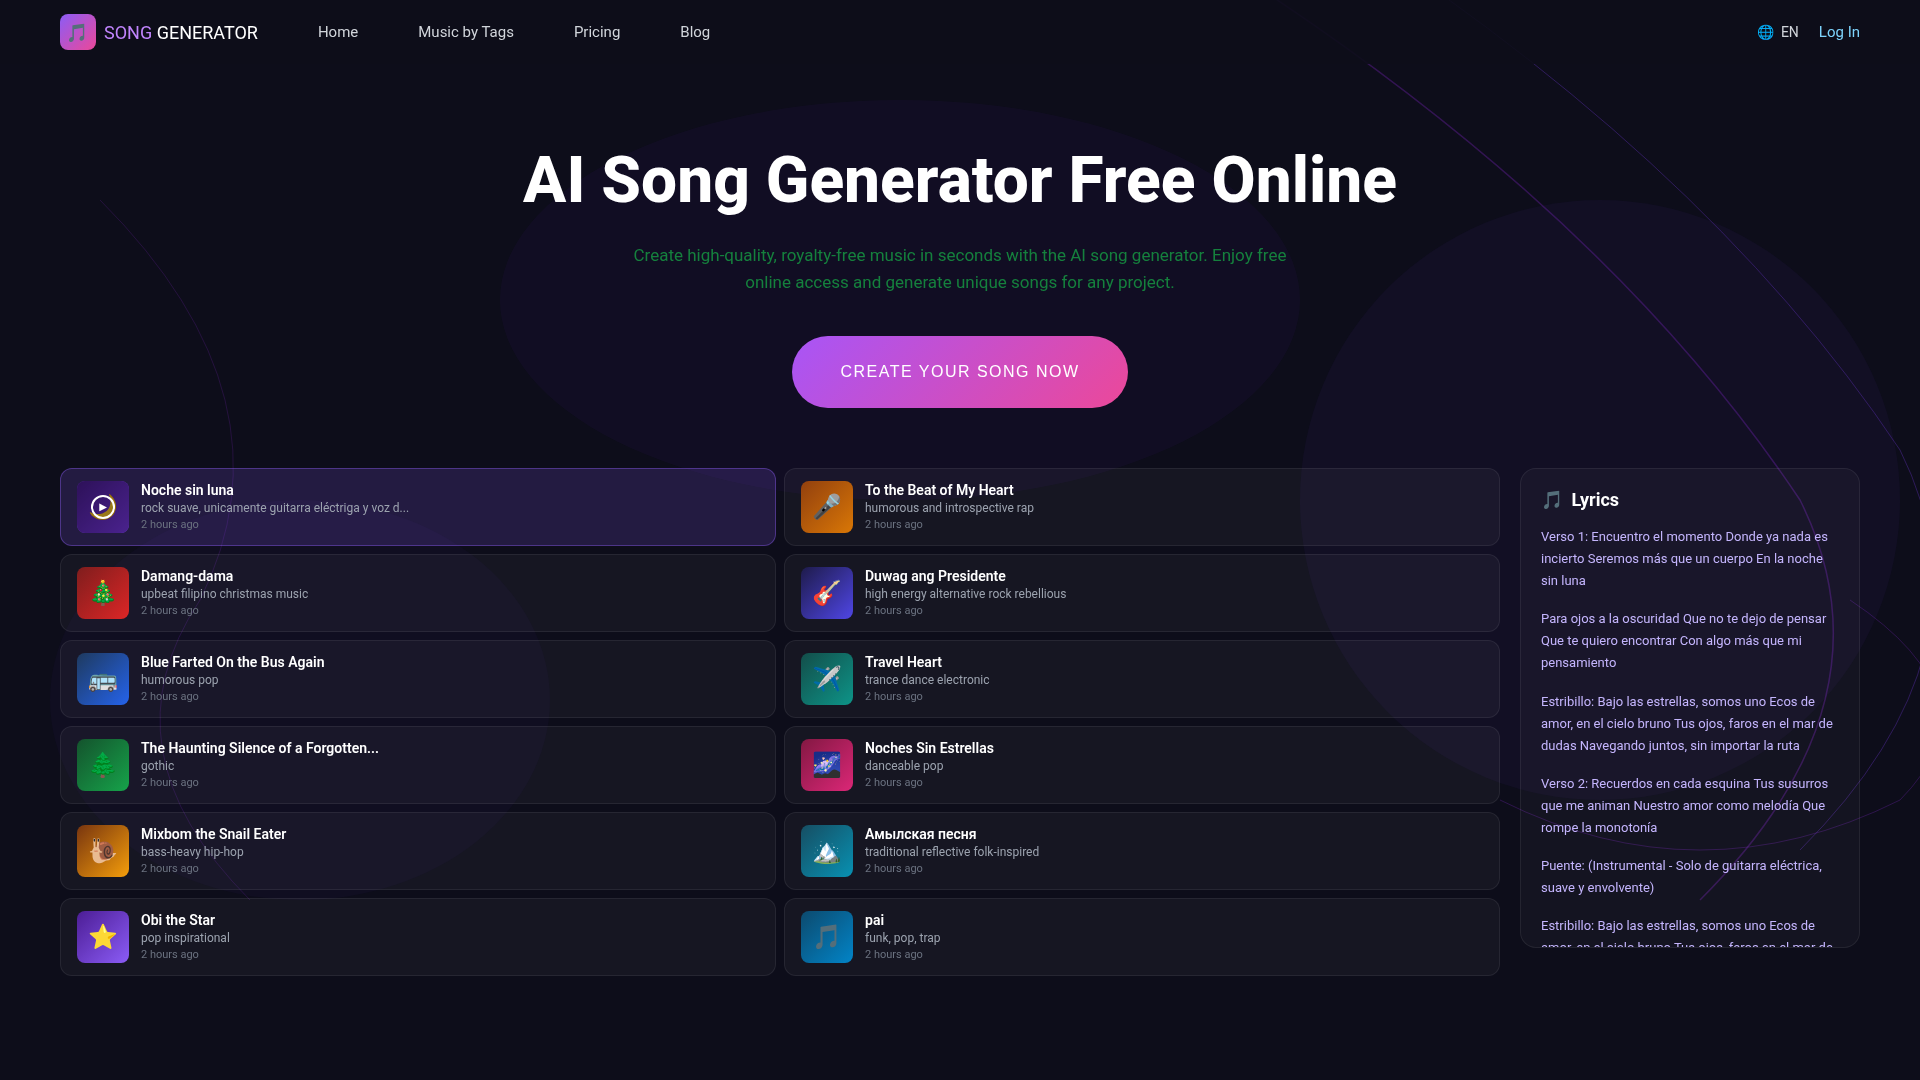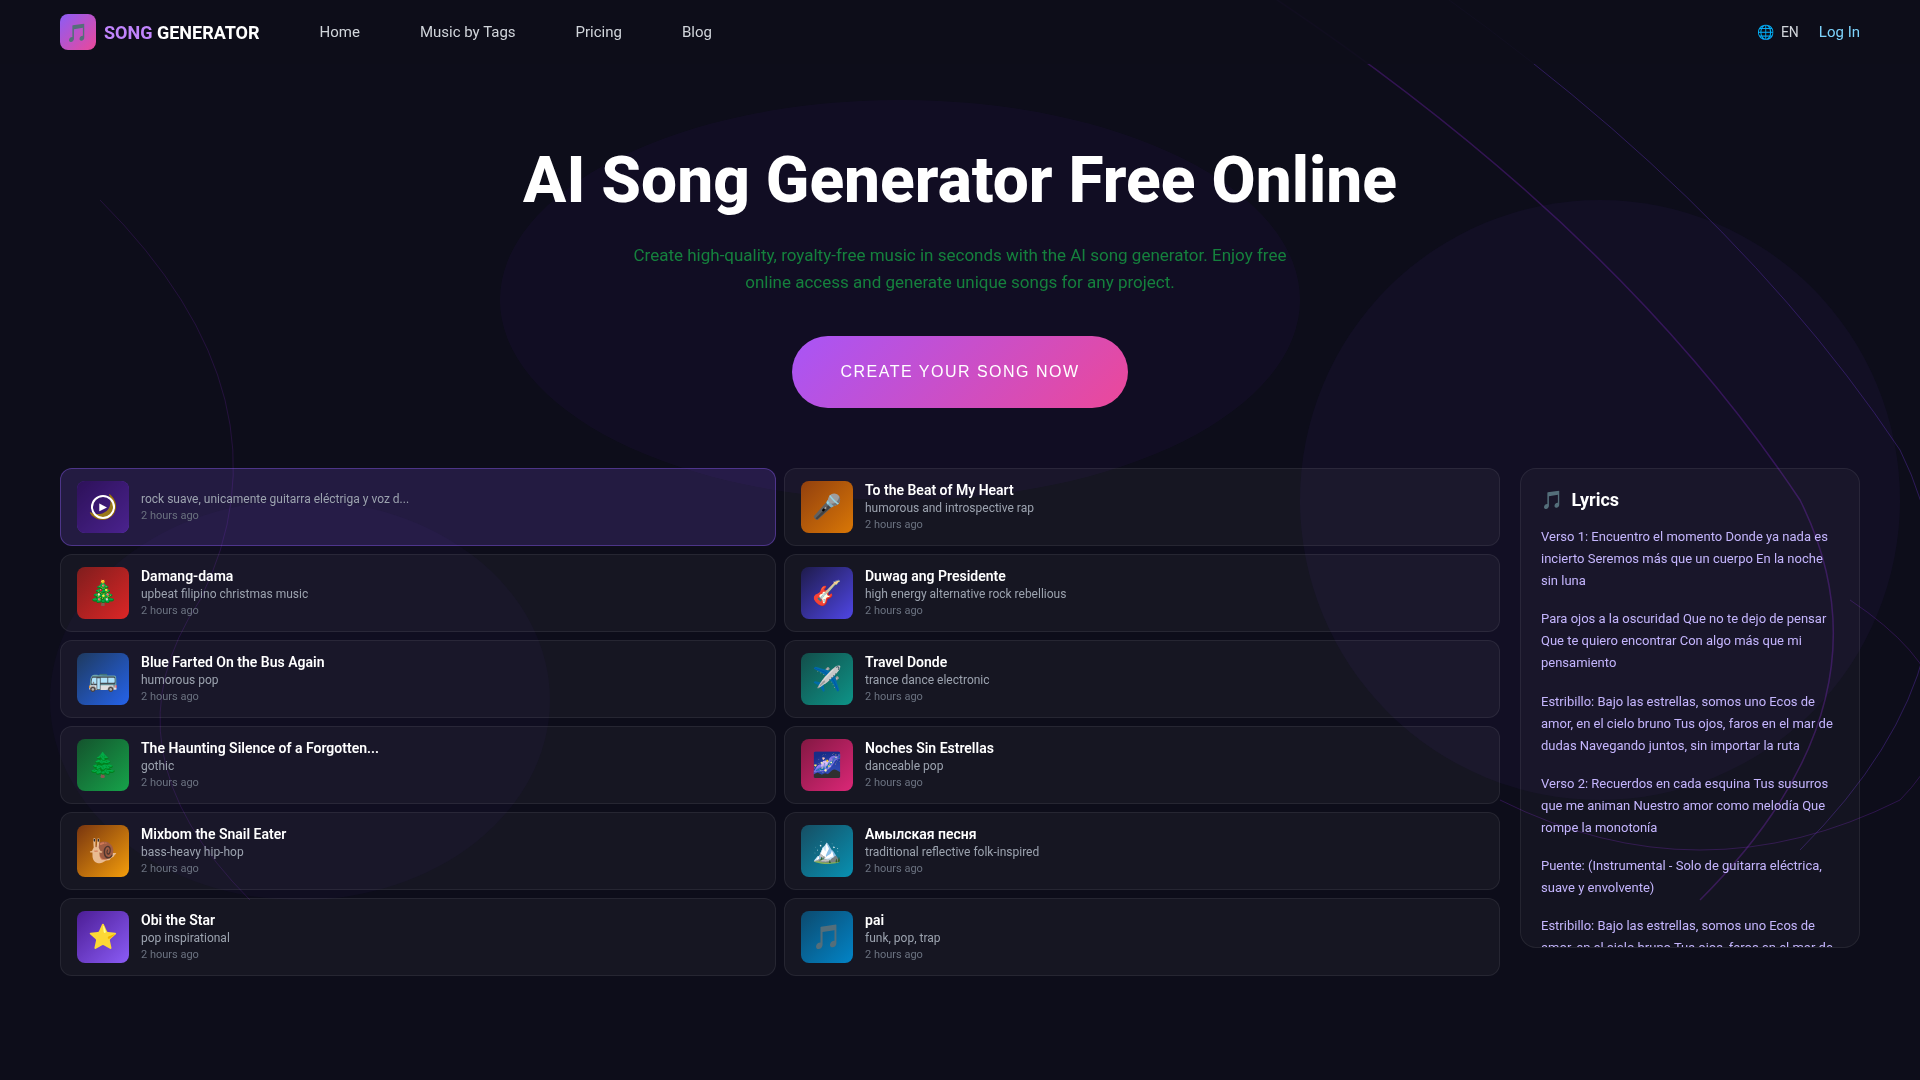--- a/index.html
+++ b/index.html
@@ -45,21 +45,21 @@
     }
     .nav-logo-icon {
       width: 36px; height: 36px;
       background: linear-gradient(135deg, #8b5cf6, #ec4899);
       border-radius: 8px;
       display: flex; align-items: center; justify-content: center;
       font-size: 18px;
     }
     .nav-logo-text {
       font-size: 18px;
-      font-weight: 700;
+      font-weight: 400;
     }
     .nav-logo-text .song { color: #c084fc; }
     .nav-logo-text .gen { color: #ffffff; }
     .nav-links {
       display: flex;
       gap: 60px;
       flex: 1;
     }
     .nav-links a {
       color: #d1d5db;
@@ -302,20 +302,21 @@
   <div class="song-grid" id="song-grid">
 
   <div class="song-card active">
     <div class="song-thumb thumb-purple">
       <div class="song-thumb-img">🌙</div>
       <div class="play-overlay">
             <div class="play-btn">▶</div>
           </div>
     </div>
     <div class="song-info">
+      <div class="song-title">Noche sin luna</div>
       <div class="song-genre">rock suave, unicamente guitarra eléctriga y voz d...</div>
       <div class="song-time">2 hours ago</div>
     </div>
   </div>
       <div class="song-card">
     <div class="song-thumb thumb-orange">
       <div class="song-thumb-img">🎤</div>
 
     </div>
     <div class="song-info">
@@ -356,21 +357,21 @@
       <div class="song-genre">humorous pop</div>
       <div class="song-time">2 hours ago</div>
     </div>
   </div>
       <div class="song-card">
     <div class="song-thumb thumb-teal">
       <div class="song-thumb-img">✈️</div>
 
     </div>
     <div class="song-info">
-      <div class="song-title">Travel Donde</div>
+      <div class="song-title">Travel Heart</div>
       <div class="song-genre">trance dance electronic</div>
       <div class="song-time">2 hours ago</div>
     </div>
   </div>
       <div class="song-card">
     <div class="song-thumb thumb-green">
       <div class="song-thumb-img">🌲</div>
 
     </div>
     <div class="song-info">

